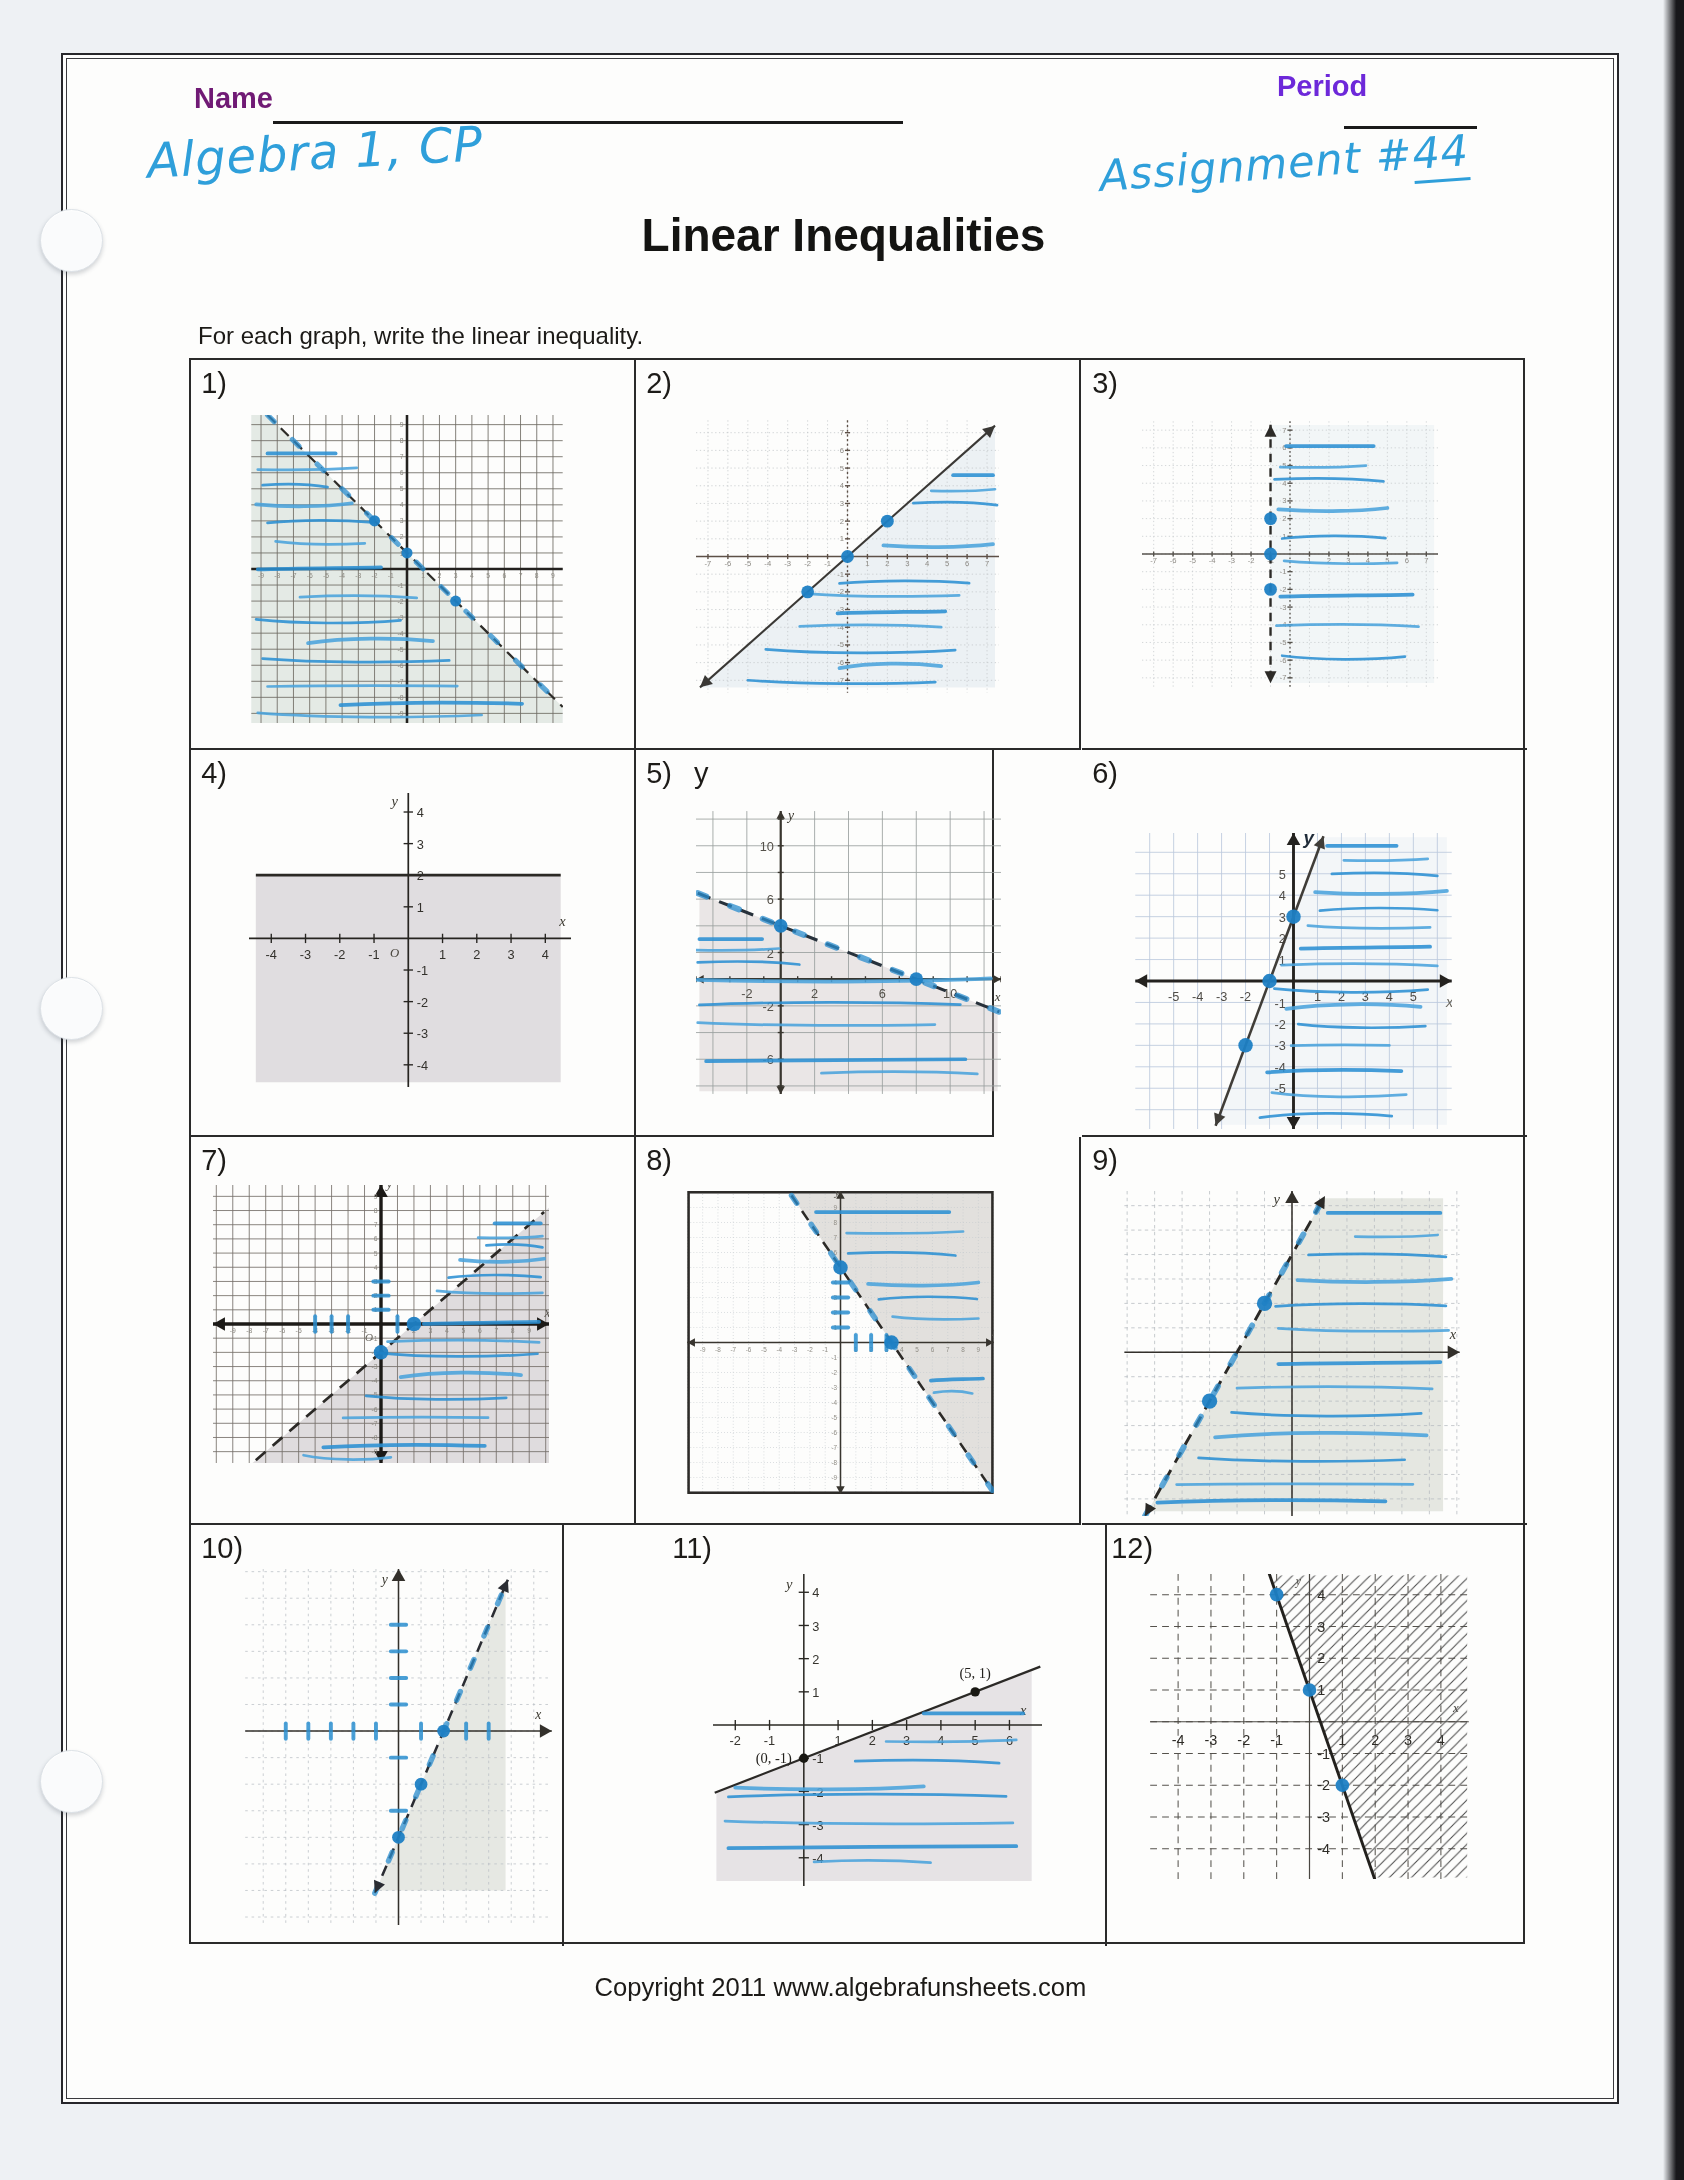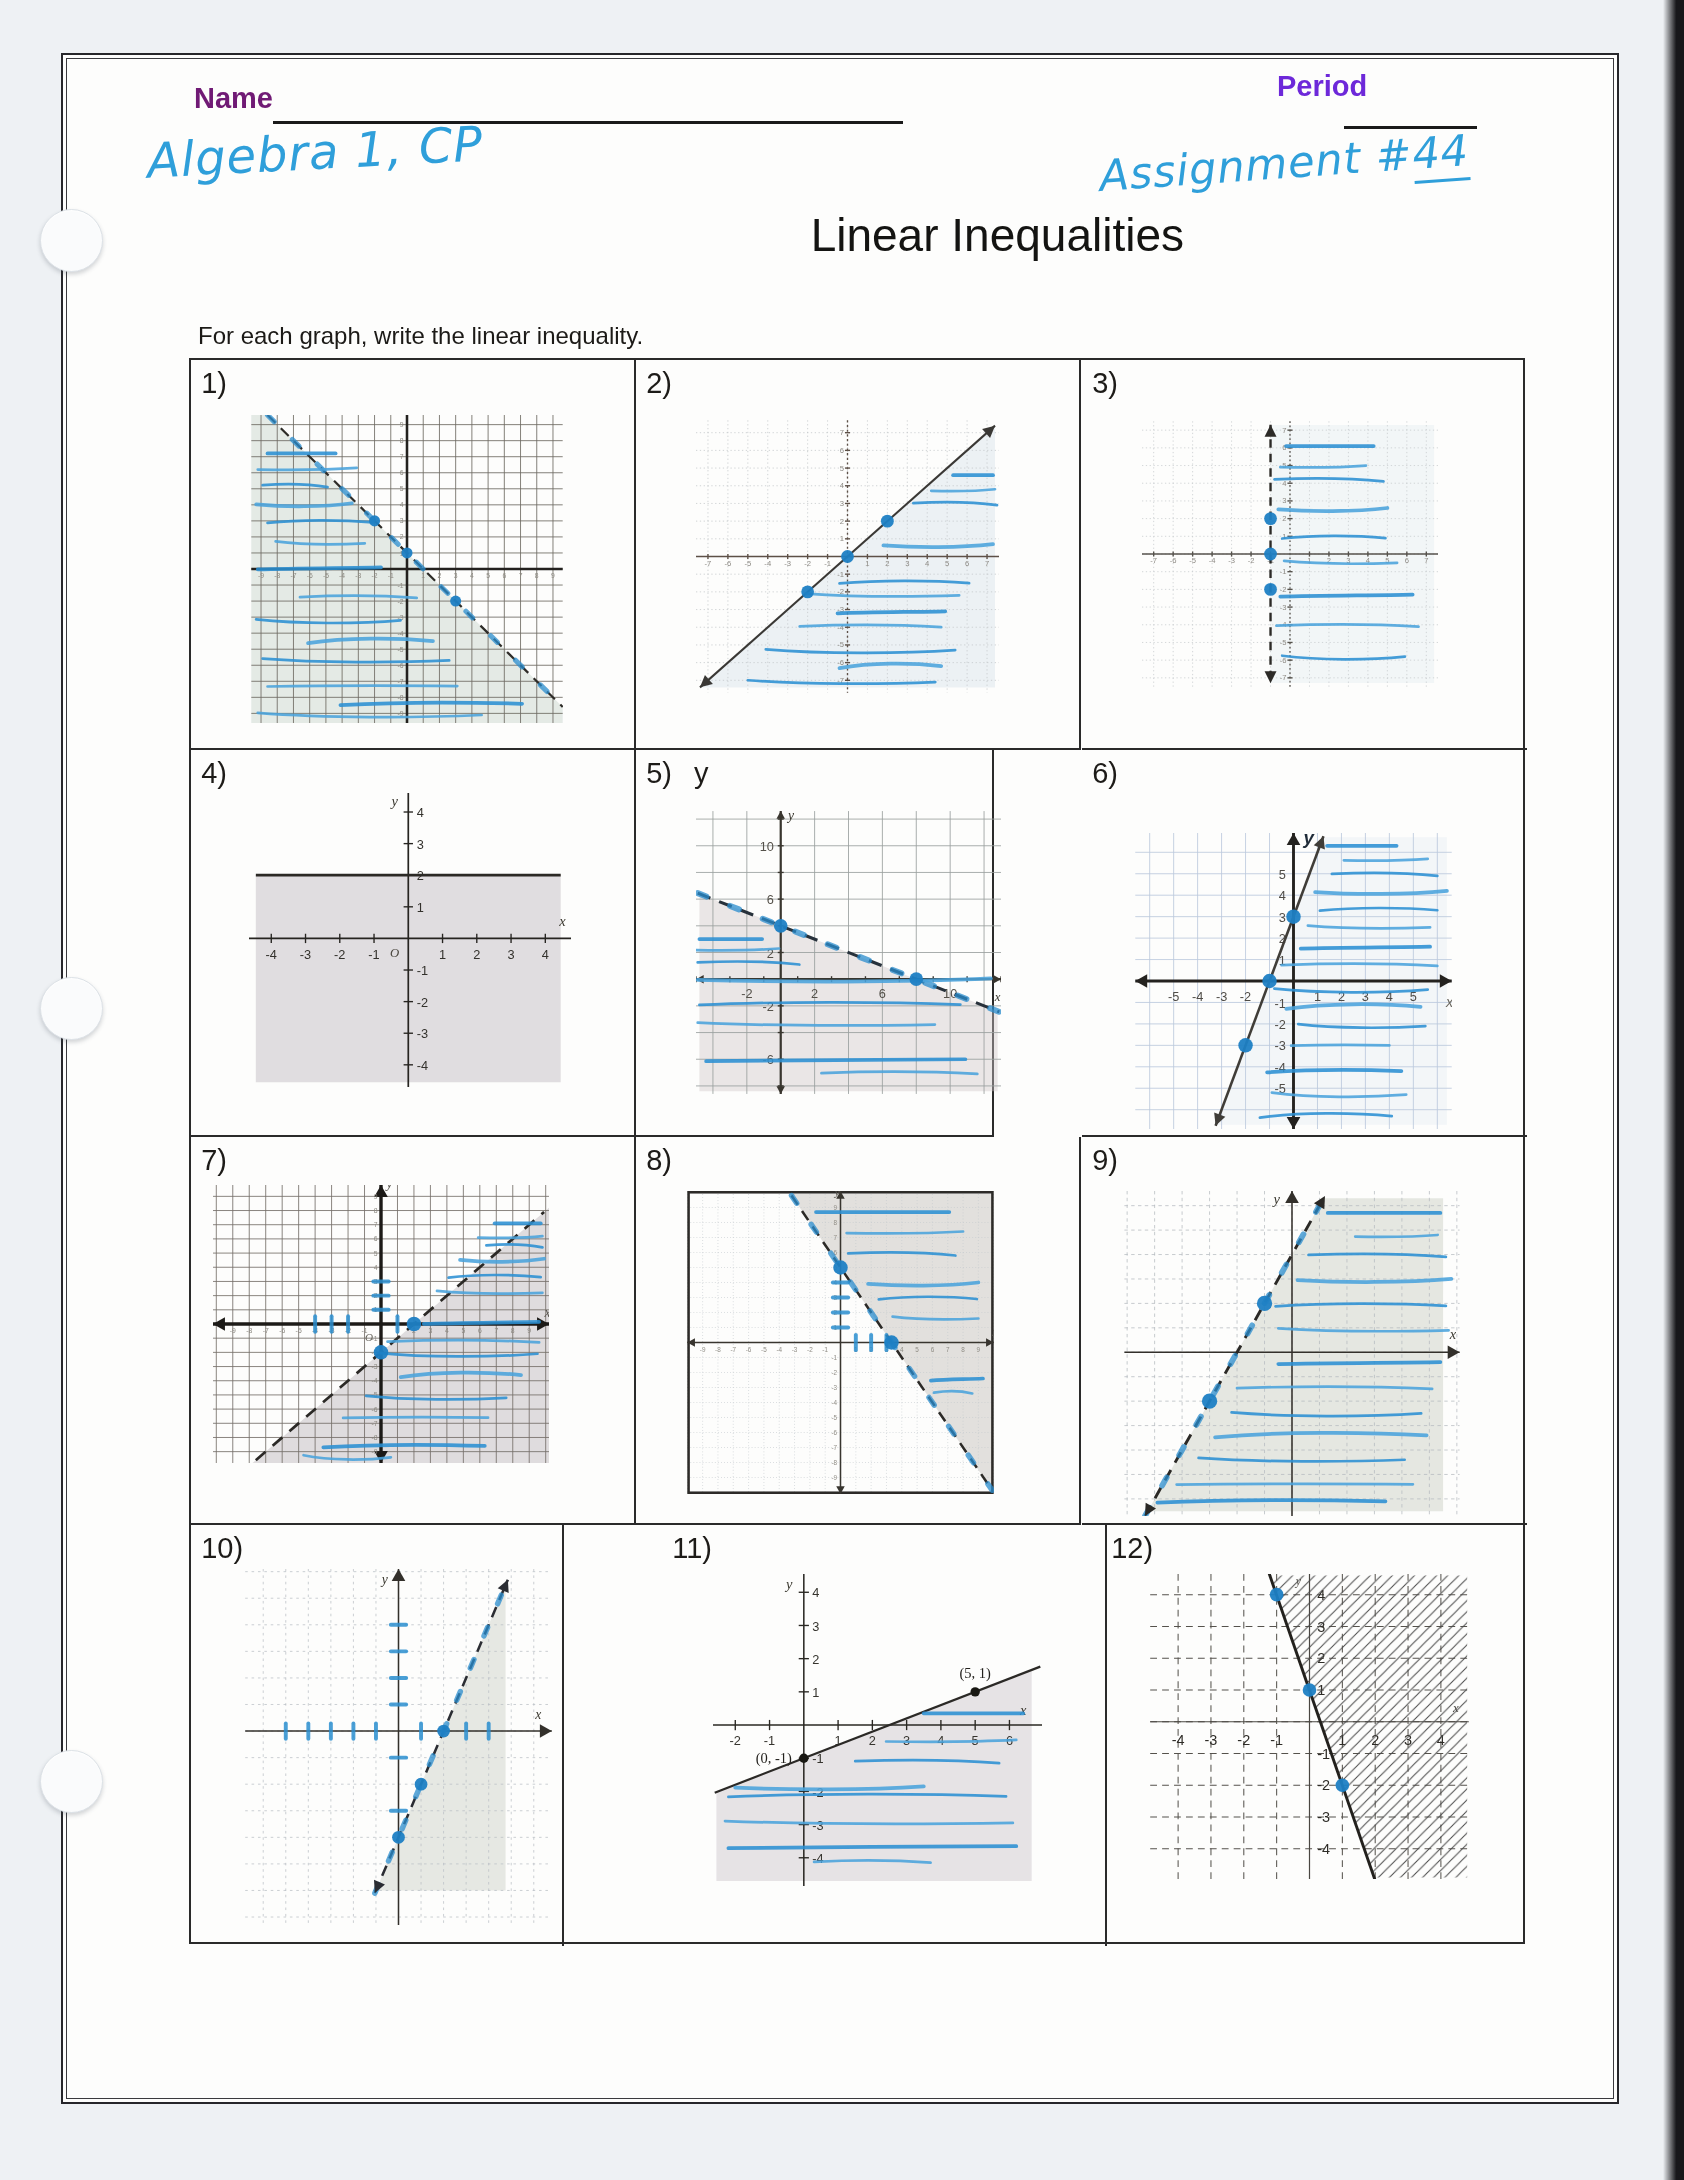--- a/index.html
+++ b/index.html
@@ -15,22 +15,22 @@
         border:0.9px solid #dde2e7;box-shadow:0 2.6px 4.3px rgba(60,70,80,.22), inset 0 0.9px 1.7px #fff;}
   .name-label{position:absolute;left:194px;top:82px;font-size:29px;font-weight:700;color:#701a75;}
   .name-line{position:absolute;left:273px;top:121px;width:630px;height:2.6px;background:#1a1a1a;}
   .period-label{position:absolute;left:1265px;top:70px;font-size:29px;font-weight:600;color:#6d28d9;margin-left:12px;}
   .period-line{position:absolute;left:1344px;top:126px;width:133px;height:2.6px;background:#1a1a1a;}
   .hw{position:absolute;color:#2f9fda;font-style:italic;font-family:"DejaVu Sans",sans-serif;
       letter-spacing:0.9px;white-space:nowrap;}
   .hw-course{left:147px;top:124px;font-size:48px;transform:rotate(-3deg);}
   .hw-assign{left:1099px;top:138px;font-size:43px;transform:rotate(-4deg);}
   .hw-assign .num{border-bottom:3.4px solid #2f9fda;padding-bottom:1.7px;}
-  .title{position:absolute;left:503px;top:208px;width:681px;text-align:right;
-      font-size:46px;font-weight:400;color:#141412;}
+  .title{position:absolute;left:503px;top:208px;width:681px;text-align:center;
+      font-size:46px;font-weight:700;color:#141412;}
   .instruction{position:absolute;left:198px;top:322px;font-size:24px;color:#1c1a17;}
   .grid-table{position:absolute;left:189px;top:358px;width:1336px;height:1586px;
       border:2.1px solid #2a2a2a;box-sizing:border-box;}
   .cell{position:absolute;box-sizing:border-box;}
   .cell .plabel{position:absolute;left:10.2px;top:6.8px;font-size:29px;color:#1d1b18;}
   .cell .plabel .suffix{margin-left:22px;}
   .cell svg{position:absolute;}
   .footer{position:absolute;left:61px;top:1973px;width:1559px;text-align:center;
       font-size:25.6px;color:#1c1a17;}
 </style>
@@ -1027,14 +1027,15 @@
           </defs>
           <polygon points="262.8,356.1 372.1,356.1 372.1,1.9 140.7,1.9" fill="url(#hat11)"></polygon>
           <line x1="135.3340206185567" y1="-13.05208333333332" x2="263.72783505154644" y2="358.7458333333333" stroke="#23211d" stroke-width="3.4"></line>
           <circle cx="148.44329896907215" cy="24.239583333333343" r="8" fill="#1d7fc4" opacity="0.95"></circle>
           <circle cx="187" cy="136.11458333333331" r="8" fill="#1d7fc4" opacity="0.95"></circle>
           <circle cx="225.55670103092783" cy="247.98958333333331" r="8" fill="#1d7fc4" opacity="0.95"></circle>
         </svg>
       </div>
     </div>
 
+  <div class="footer">Copyright 2011 www.algebrafunsheets.com</div>
 </div>
 
 
 </body></html>

